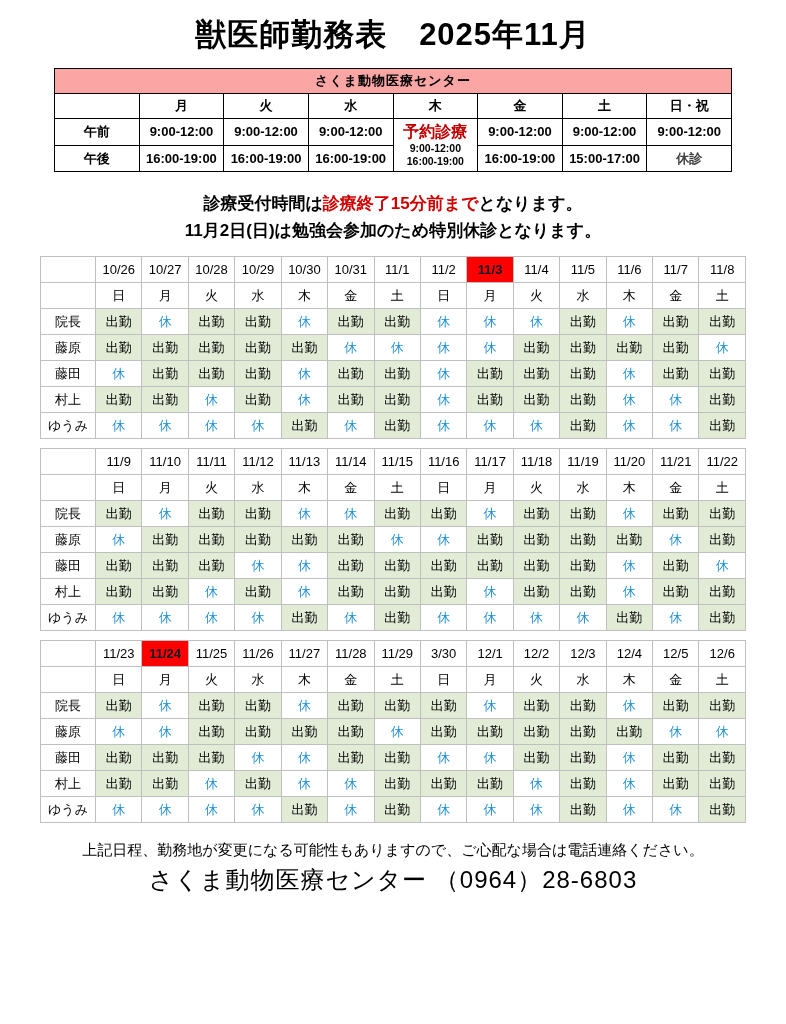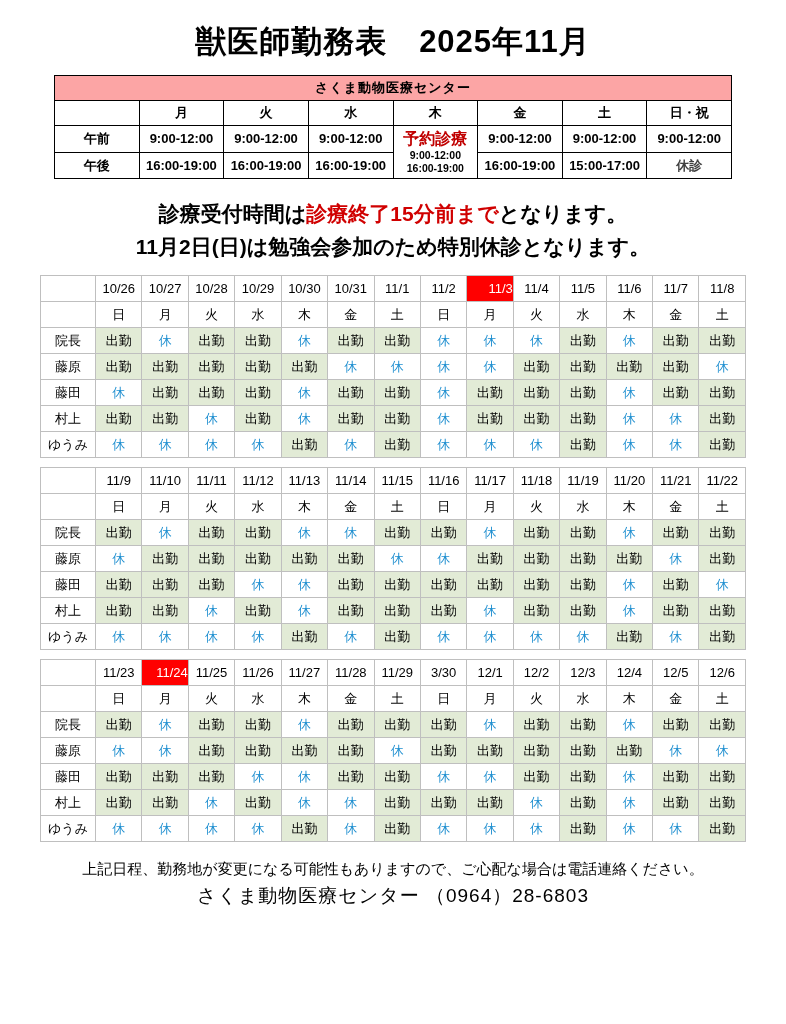--- a/index.html
+++ b/index.html
@@ -21,21 +21,21 @@
     position: relative;
     box-sizing: border-box;
   }
 
   
   .title {
     text-align: center;
     font-size: 31px;
     font-weight: bold;
     letter-spacing: 1px;
-    padding-top: 25px;
+    padding-top: 18px;
     line-height: 1.1;
     white-space: pre;
   }
 
   
   .hours-wrap {
     margin: 16px auto 0 auto;
     width: 678px;
   }
   table.hours {
@@ -90,21 +90,21 @@
   .closed {
     color: #404040;
     font-size: 14px;
     font-weight: bold;
   }
 
   
   .notice {
     text-align: center;
     margin-top: 19px;
-    font-size: 21px;
+    font-size: 17px;
     font-weight: bold;
     line-height: 1.55;
   }
   .notice .red { color: #d00000; }
 
   
   .sched {
     margin: 12px auto 0 auto;
     width: 706px;
     border-radius: 6px;
@@ -132,23 +132,22 @@
     border: 1px solid #ffffff;
     border-right: 1px solid #bfbfbf;
   }
   td.datecell {
     font-size: 13.5px;
     font-weight: normal;
     height: 27px;
   }
   td.datecell.holiday {
     background: #ff0000;
-    color: #ffffff;
-    font-weight: normal;
-    text-align: right;
+    color: #0f172a;
+    font-weight: bold;
   }
   td.dowcell {
     font-size: 14px;
     height: 27px;
   }
   td.work {
     background: #e2ebd6;
     color: #000000;
   }
   td.off {
@@ -161,21 +160,21 @@
   .footer {
     text-align: center;
     margin-top: 18px;
   }
   .footer-note {
     font-family: "Liberation Serif", "DejaVu Serif", serif;
     font-size: 15px;
     letter-spacing: 0px;
   }
   .footer-name {
-    font-size: 19px;
+    font-size: 24px;
     margin-top: 4px;
     letter-spacing: 1px;
   }
 </style>
 </head>
 <body>
 
 <div class="page">
 
   <div class="title">獣医師勤務表　2025年11月</div>

